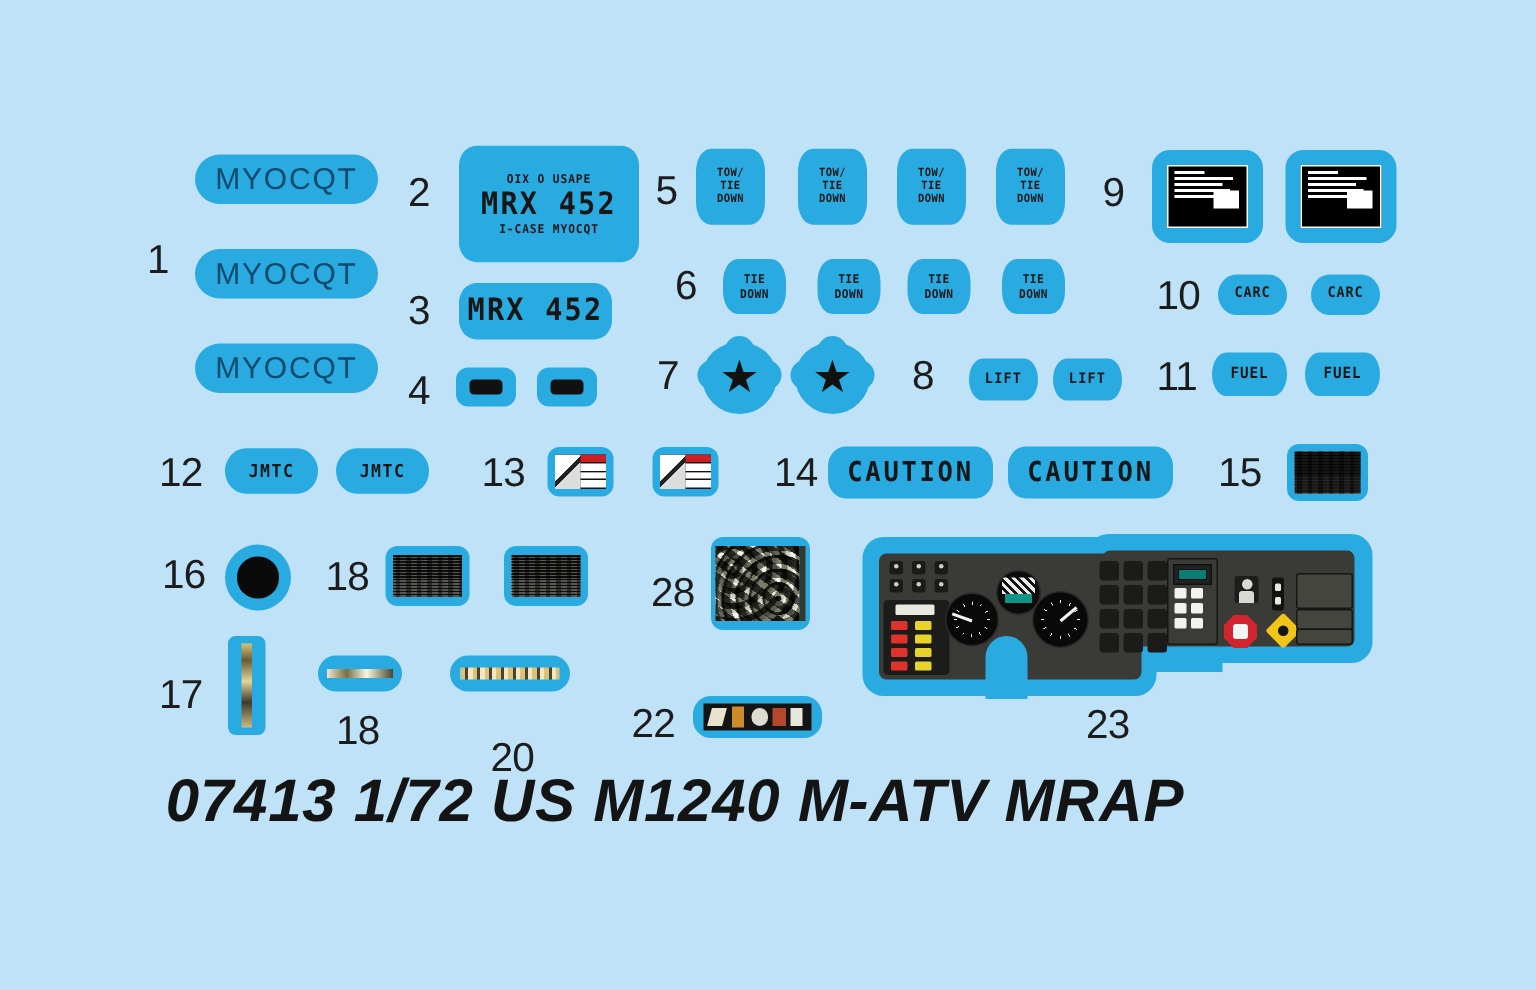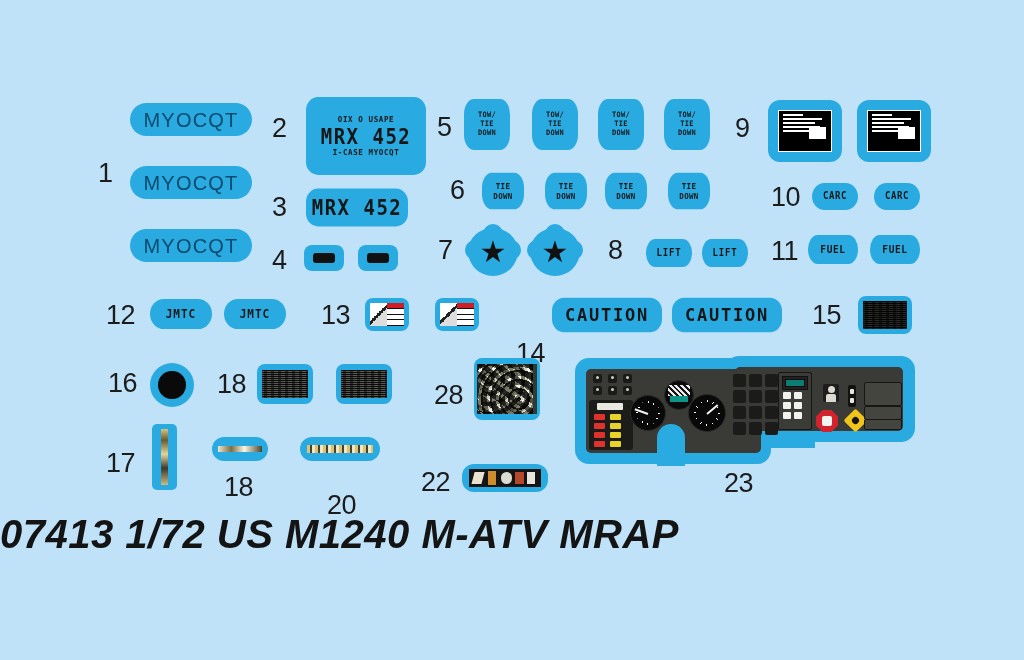--- a/index.html
+++ b/index.html
@@ -190,21 +190,21 @@
   .seatico i{width:62%;height:46%;background:#dadad2;border-radius:2px 2px 0 0;}
   .seatico::before{content:"";position:absolute;top:2px;width:7px;height:7px;border-radius:50%;background:#dadad2;}
 
   .vswitch{position:absolute;background:#121210;border-radius:2px;display:flex;flex-direction:column;align-items:center;justify-content:space-around;padding:2px 0;}
   .vswitch i{width:55%;height:30%;background:#e8e8e0;border-radius:1px;}
 
   .panelbox{position:absolute;border:1.5px solid #161614;border-radius:2px;background:#454540;}
 
   
   #title{
-    position:absolute;left:0;top:512px;width:900px;text-align:left;
+    position:absolute;left:0;top:512px;width:900px;text-align:center;
     font-family:"Liberation Sans", sans-serif;
     font-style:italic;font-weight:bold;
     font-size:40px;letter-spacing:0.5px;color:#141414;
     white-space:nowrap;
   }
 </style>
 </head>
 <body>
 
 <div id="sheet">
@@ -366,21 +366,21 @@
         <i class="lf"></i>
         <i class="rt">
           <i></i>
           <i></i>
           <i></i>
           <i></i>
         </i>
       </span>
   </div>
 
-  <div class="num" style="left:516px;top:302px;margin-top:38px;">14</div>
+  <div class="num" style="left:516px;top:302px;">14</div>
   <div class="chip r12 stencil t-caution" style="left:552px;top:299px;width:110px;height:32px;">
       <span>CAUTION</span>
     </div>
   <div class="chip r12 stencil t-caution" style="left:672px;top:299px;width:110px;height:32px;">
       <span>CAUTION</span>
     </div>
 
   <div class="num" style="left:812px;top:302px;">15</div>
   <div class="chip r8" style="left:858px;top:296px;width:54px;height:38px;">
     <span class="noise dark"></span>

